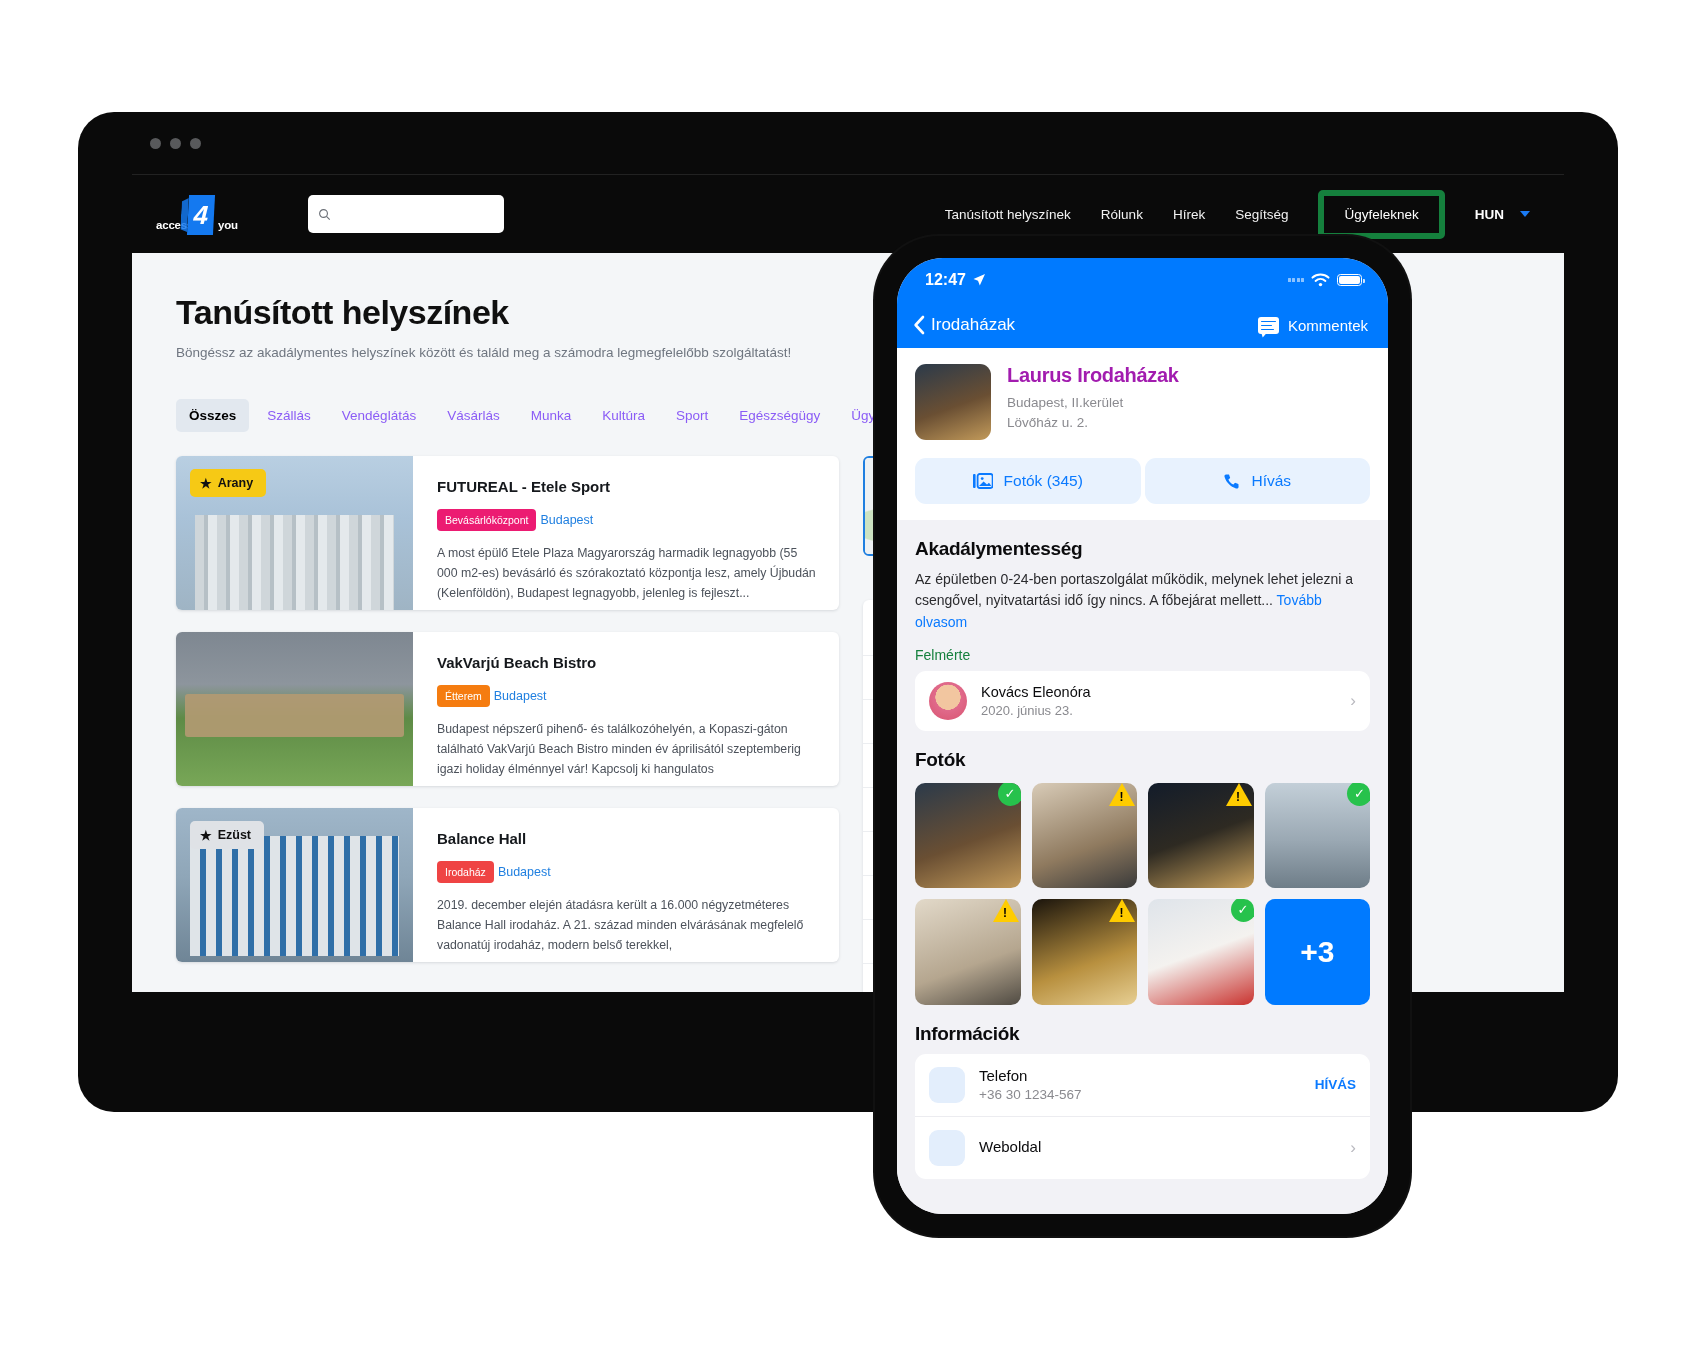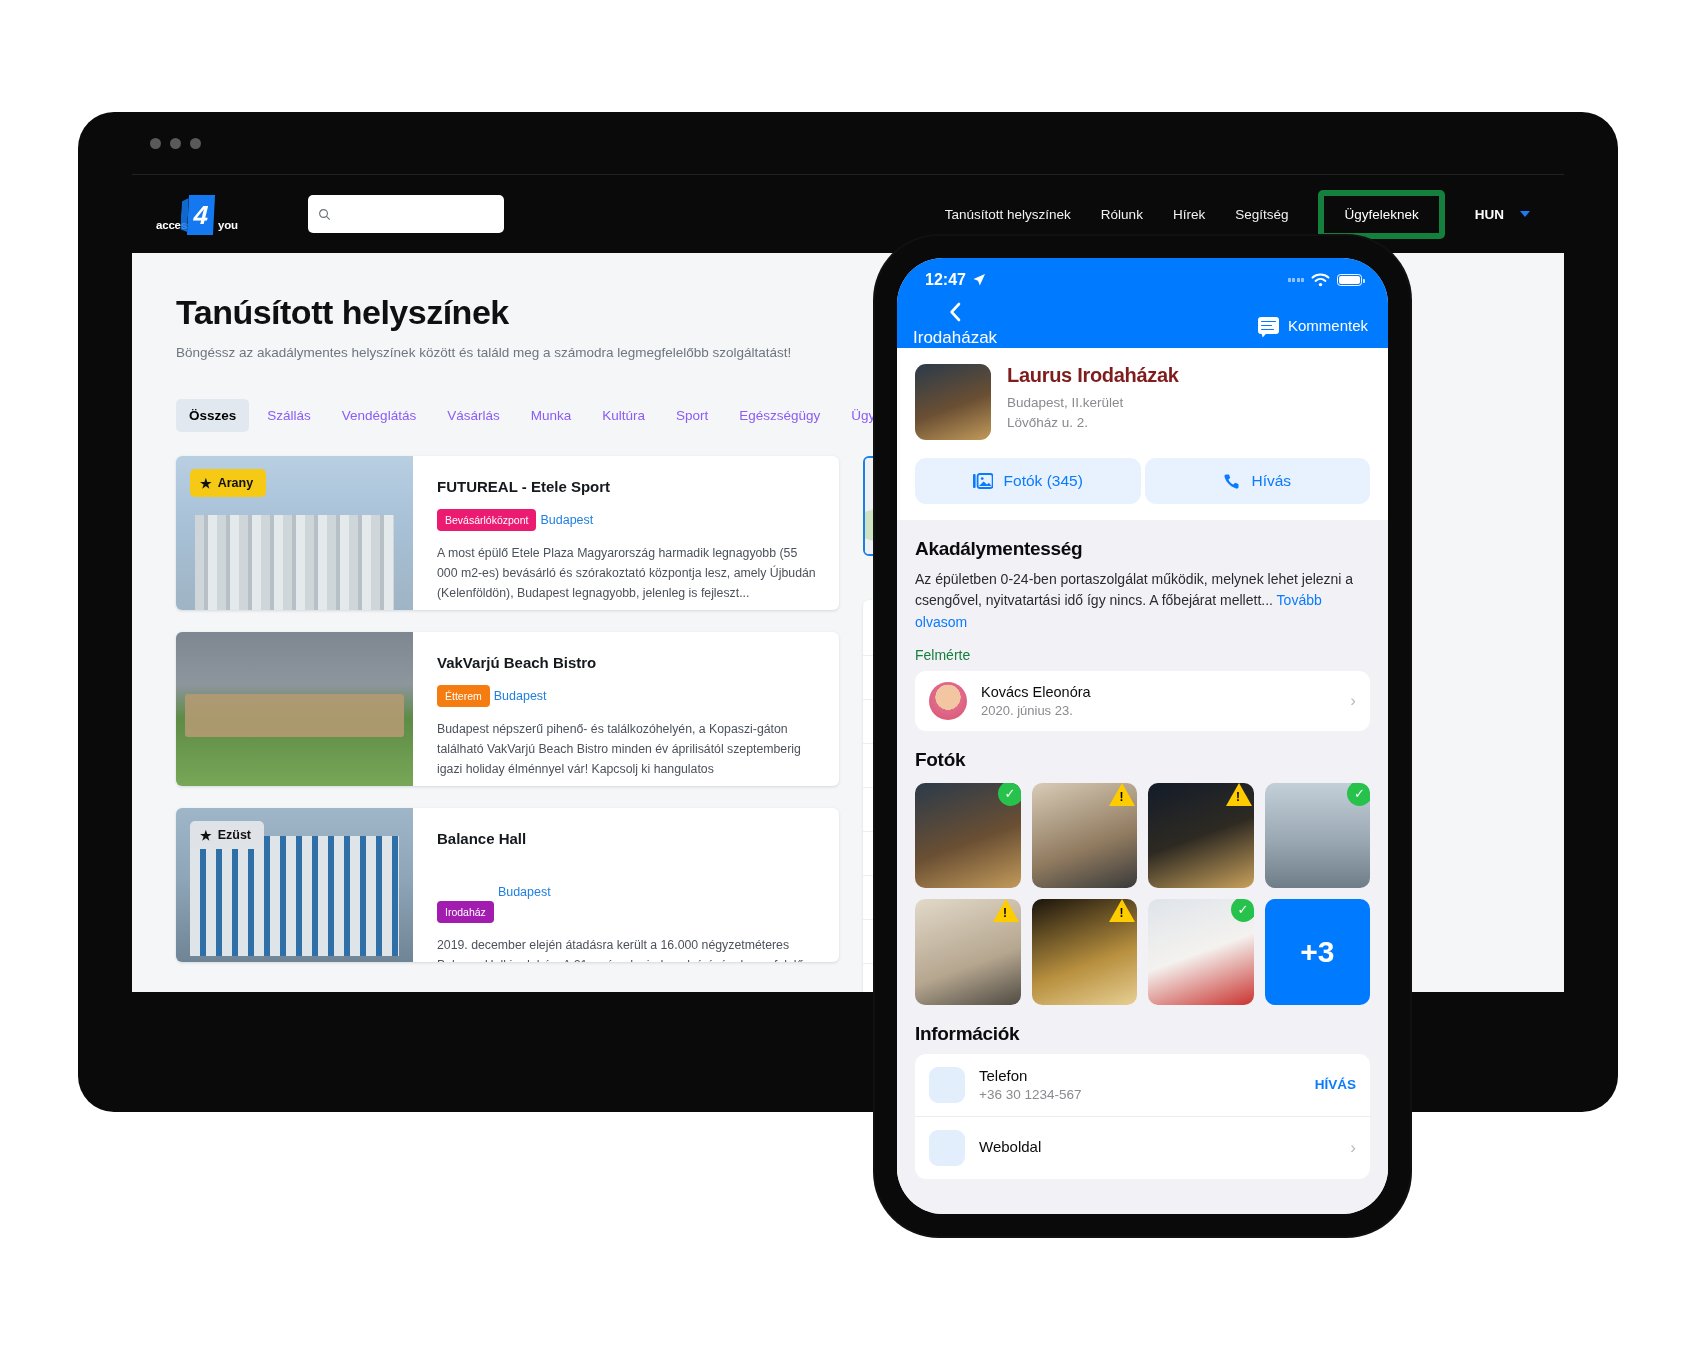--- a/index.html
+++ b/index.html
@@ -123,21 +123,21 @@
   .badge.gold { background: #f6c915; }
   .badge.silver { background: #dfe2e6; }
   .star { font-size: 13px; line-height: 1; }
 
   .card-body { padding: 22px 20px 0 24px; flex: 1; min-width: 0; }
   .card-title { font-size: 15px; font-weight: bold; color: #15181c; }
   .pill-row { display: flex; align-items: center; gap: 4px; margin-top: 14px; }
   .pill { font-size: 10.5px; color: #fff; border-radius: 4px; padding: 5px 8px; font-weight: 500; white-space: nowrap; }
   .pill.mall { background: #ec1b72; }
   .pill.rest { background: #f57c10; }
-  .pill.office { background: #a21caf; margin-top: 40px; }
+  .pill.office { background: #ef4444; }
   .city { font-size: 12.5px; color: #1f7fe0; }
   .card-desc { font-size: 12.3px; color: #4c525b; line-height: 1.62; margin-top: 13px; }
 
   .col-right { width: 315px; flex: 0 0 315px; }
   .map-box {
     height: 100px; border-radius: 6px; border: 2px solid #1f7fe0;
     overflow: hidden; position: relative; background: #eceff1;
     margin-bottom: 0;
   }
   .map-btn {
@@ -187,31 +187,31 @@
   .sig i { display: block; width: 3px; background: rgba(255,255,255,.55); border-radius: .5px; }
   .batt { width: 25px; height: 12px; border: 1.4px solid #fff; border-radius: 3.5px; position: relative; }
   .batt::after { content:""; position:absolute; left:1.4px; top:1.4px; bottom:1.4px; right:1.4px; background:#fff; border-radius:2px; }
   .batt::before { content:""; position:absolute; right:-3.5px; top:3.5px; width:2px; height:4px; background:rgba(255,255,255,.8); border-radius:0 1px 1px 0; }
 
   .ph-navbar {
     background: #007aff; color: #fff;
     height: 46px; display: flex; align-items: center; justify-content: space-between;
     padding: 0 20px 0 16px;
   }
-  .ph-back { display: flex; align-items: center; gap: 6px; font-size: 17px; flex-direction: column; }
+  .ph-back { display: flex; align-items: center; gap: 6px; font-size: 17px; }
   .ph-comments { display: flex; align-items: center; gap: 9px; font-size: 15px; }
   .bubble { width: 21px; height: 17px; background: #fff; border-radius: 3px; position: relative; }
   .bubble::after { content:""; position:absolute; left:3px; bottom:-4px; width:7px; height:6px; background:#fff; clip-path: polygon(0 0,100% 0,25% 100%); }
   .bubble i { position:absolute; left:3px; height:1.6px; background:#007aff; border-radius:1px; }
 
   .ph-content { height: 866px; overflow: hidden; background: #f2f2f6; }
   .ph-top-card { background: #fff; padding: 16px 18px 16px 18px; }
   .pt-row { display: flex; gap: 16px; }
   .pt-thumb { width: 76px; height: 76px; border-radius: 11px; flex: 0 0 76px; overflow: hidden; }
-  .pt-name { font-size: 20px; font-weight: bold; color: #7f1d1d; letter-spacing: -0.3px; }
+  .pt-name { font-size: 20px; font-weight: bold; color: #a21caf; letter-spacing: -0.3px; }
   .pt-addr { font-size: 13.5px; color: #8a8a8f; margin-top: 6px; line-height: 1.45; }
   .pt-actions { display: flex; gap: 4px; margin-top: 18px; }
   .pt-btn {
     flex: 1; background: #e8f2fe; border-radius: 11px; height: 46px;
     display: flex; align-items: center; justify-content: center; gap: 11px;
     color: #0a7aff; font-size: 15.5px; font-weight: 500;
   }
   .ico-photos { width: 20px; height: 17px; }
   .ico-phone { width: 17px; height: 17px; }
 

